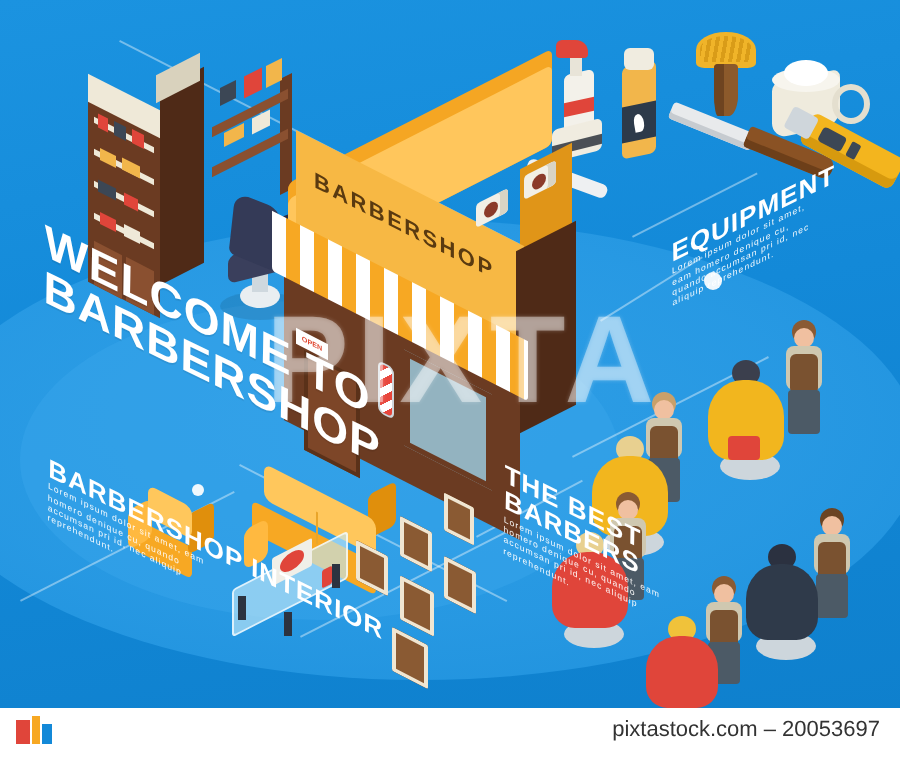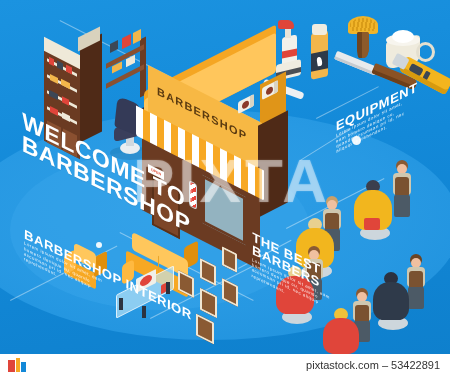--- a/index.html
+++ b/index.html
@@ -321,15 +321,15 @@
   </div>
 
   <div class="pixta">PIXTA</div>
 
   <div class="footer">
     <svg class="logo" viewBox="0 0 18 16">
       <rect x="0" y="2" width="7" height="12" fill="#e0453a"></rect>
       <rect x="8" y="0" width="4" height="14" fill="#f7a823"></rect>
       <rect x="13" y="4" width="5" height="10" fill="#1389d8"></rect>
     </svg>
-    <span class="wm">pixtastock.com – 53422891</span>
+    <span class="wm">pixtastock.com – 20053697</span>
   </div>
 </div>
 
 </body></html>

